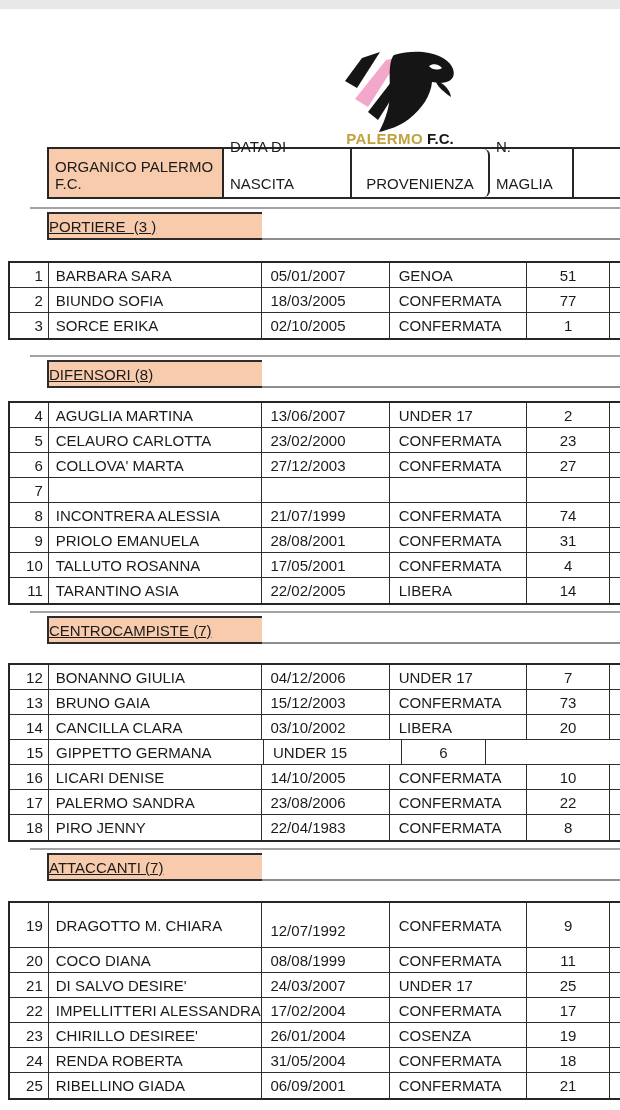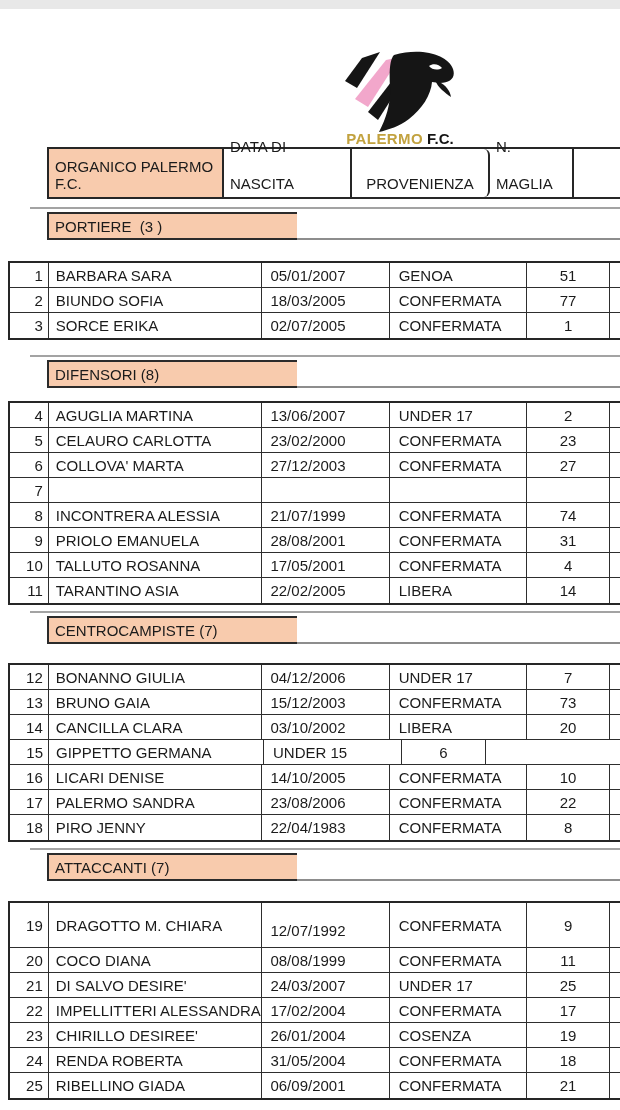--- a/index.html
+++ b/index.html
@@ -29,23 +29,23 @@
   .hc-date{width:128px;}
   .hc-prov{width:138px;align-items:center;padding-left:0;padding-right:0;border-radius:6px;}
   .hc-shirt{width:84px;}
   .hc-extra{width:48px;}
   
   .section-bar{position:absolute;left:30px;width:640px;}
   .sec-topline{border-top:2px solid #a3a3a3;height:0;margin-bottom:3px;}
   .sec-row{display:flex;height:28px;}
   .sec-spacer{width:17px;}
   .sec-label{
-    width:250px;background:#F8CBAD;border:2px solid #2b2b2b;border-right:none;
-    box-sizing:border-box;display:flex;align-items:center;padding-left:6px;
-    font-size:15px;white-space:pre;
+    width:215px;background:#F8CBAD;border:2px solid #2b2b2b;border-right:none;
+    box-sizing:border-box;display:flex;align-items:center;padding-left:0;
+    font-size:15px;white-space:pre;text-decoration:underline;
   }
   .sec-filler{flex:1;border-bottom:2px solid #8d8d8d;}
   
   .roster{
     position:absolute;left:8px;width:652px;box-sizing:border-box;
     border:2px solid #262626;display:flex;flex-direction:column;background:#fff;
   }
   .rrow{display:flex;height:25px;box-sizing:border-box;border-bottom:1.5px solid #2e2e2e;}
   .rrow:last-child{border-bottom:none;}
   .cell{
@@ -121,21 +121,21 @@
           <div class="cell c-num">2</div>
           <div class="cell c-name">BIUNDO SOFIA</div>
           <div class="cell c-dob">18/03/2005</div>
           <div class="cell c-prov">CONFERMATA</div>
           <div class="cell c-shirt">77</div>
           <div class="cell c-extra"></div>
         </div>
         <div class="rrow">
           <div class="cell c-num">3</div>
           <div class="cell c-name">SORCE ERIKA</div>
-          <div class="cell c-dob">02/07/2005</div>
+          <div class="cell c-dob">02/10/2005</div>
           <div class="cell c-prov">CONFERMATA</div>
           <div class="cell c-shirt">1</div>
           <div class="cell c-extra"></div>
         </div>
       </div>
       <div class="section-bar" style="top: 346px;">
         <div class="sec-topline"></div>
         <div class="sec-row">
           <div class="sec-spacer"></div>
           <div class="sec-label">DIFENSORI (8)</div>

